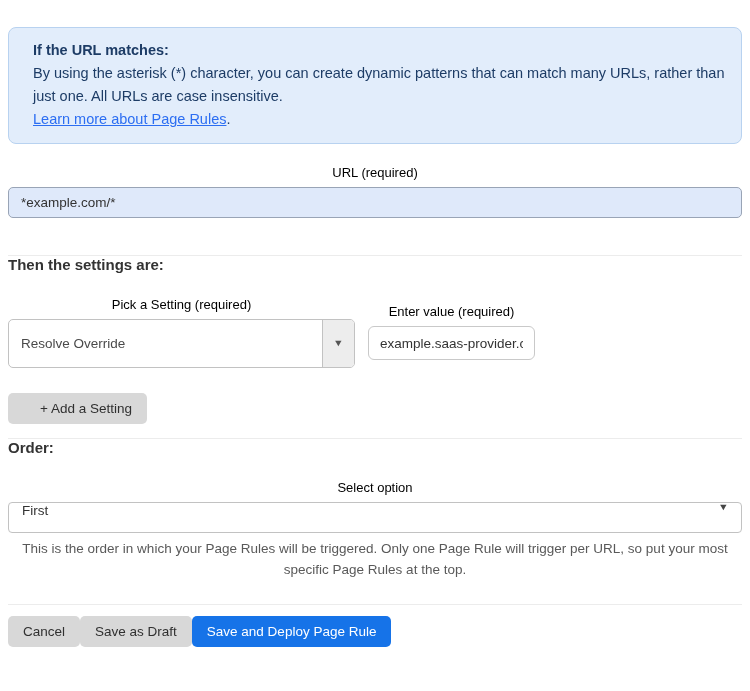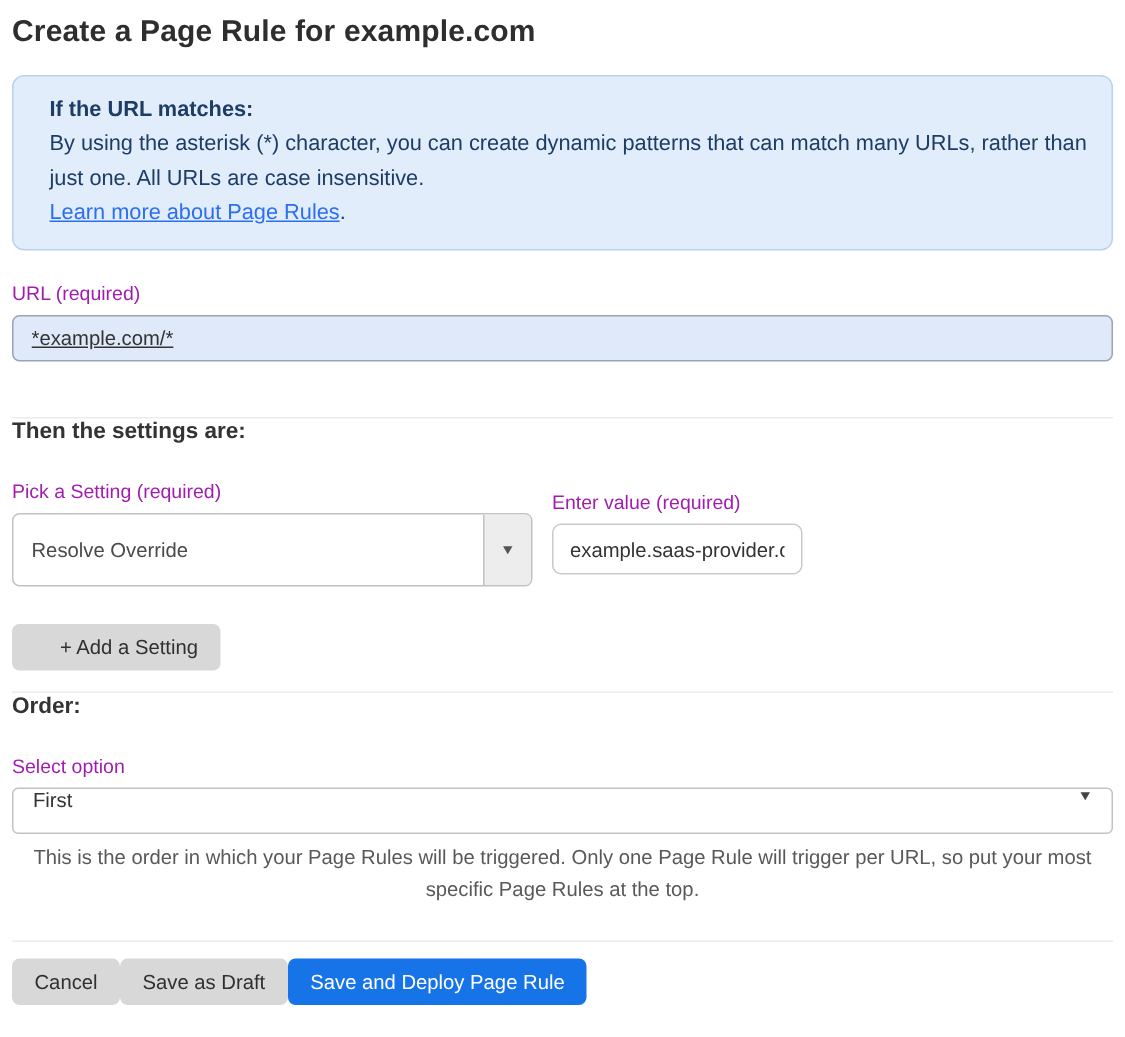--- a/index.html
+++ b/index.html
@@ -34,37 +34,37 @@
   .info-heading { font-weight: bold; }
   .info-link {
     color: #2c6ef2;
     text-decoration: underline;
     cursor: pointer;
   }
 
   .field-label {
     display: block;
     font-size: 13px;
-    color: #a21caf;
+    color: #000000;
+    text-align: center;
   }
   .url-label { margin-top: 21px; }
 
   .url-input {
     margin-top: 7px;
     width: 100%;
     height: 31px;
     background: #dfe9fa;
     border: 1px solid #99a4b6;
     border-radius: 5px;
     padding: 0 12px;
     font-size: 13.5px;
     color: #333;
     font-family: "Liberation Sans", sans-serif;
     outline: none;
-    text-decoration: underline;
   }
 
   .divider {
     border: none;
     border-top: 1px solid #ececec;
     margin: 0;
   }
   .divider-1 { margin-top: 37px; }
   .divider-2 { margin-top: 14px; }
   .divider-3 { margin-top: 24px; }
@@ -187,21 +187,20 @@
     font-family: "Liberation Sans", sans-serif;
     padding: 0 15px;
     cursor: pointer;
   }
 </style>
 </head>
 <body>
 
 <div class="container">
 
-  <h1 class="page-title">Create a Page Rule for example.com</h1>
 
   <div class="info-box">
     <div class="info-heading">If the URL matches:</div>
     <div class="info-body">By using the asterisk (*) character, you can create dynamic patterns that can match many URLs, rather than just one. All URLs are case insensitive.</div>
     <div class="info-link-line"><a class="info-link">Learn more about Page Rules</a><span>.</span></div>
   </div>
 
   <label class="field-label url-label">URL (required)</label>
   <input type="text" class="url-input" value="*example.com/*" style="">
 

